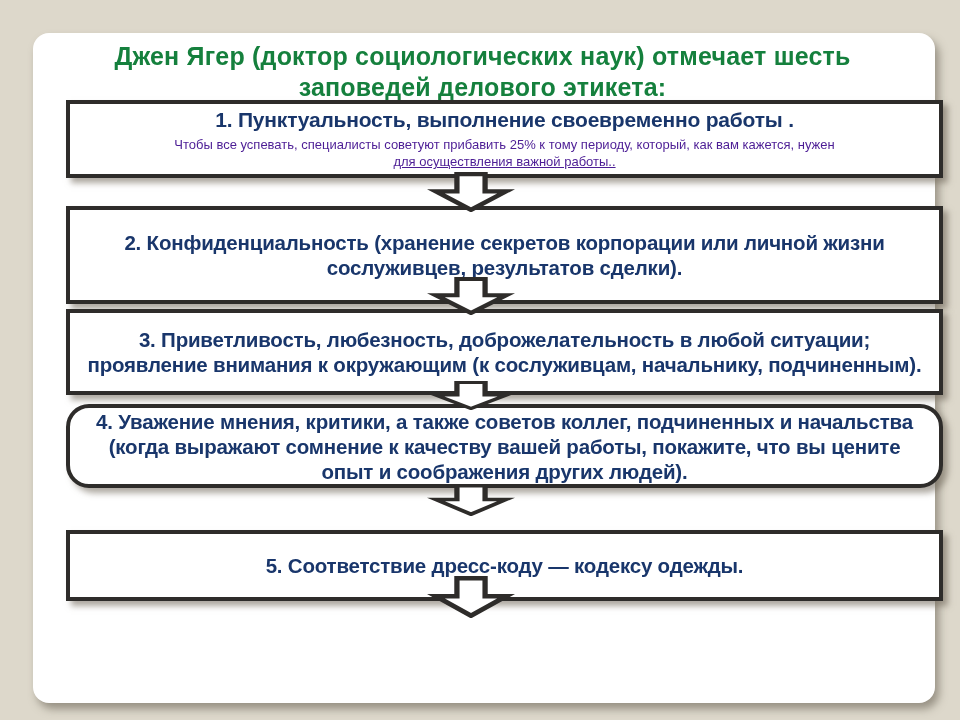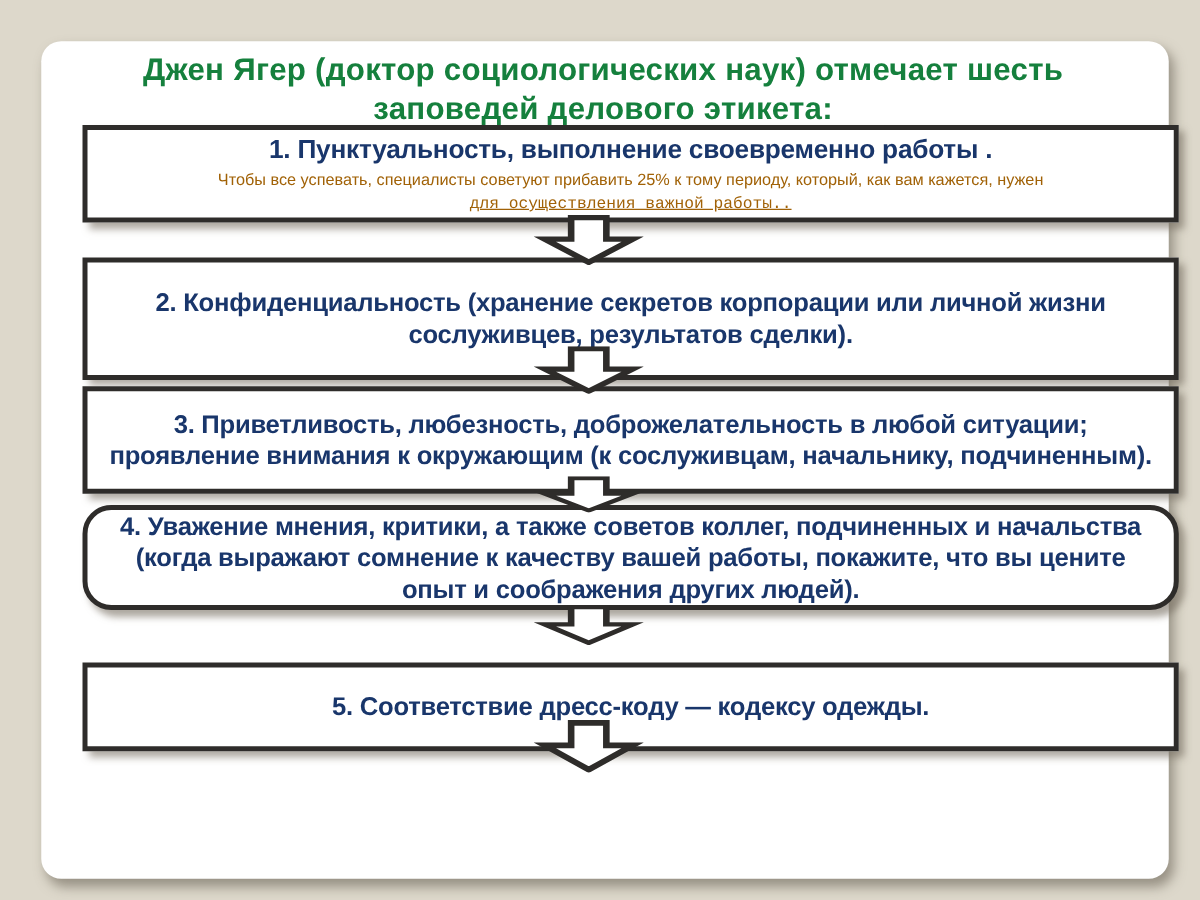--- a/index.html
+++ b/index.html
@@ -32,23 +32,23 @@
     text-align:center;
     z-index:1;
     padding:2px 14px;
     margin-left:36px;
   }
   .ebox .heading{
     color:#19366b;font-weight:bold;font-size:20.5px;line-height:1.22;
     letter-spacing:-0.2px;
   }
   .ebox .note{
-    color:#a16207;font-size:13px;line-height:1.35;margin-top:3px;
+    color:#4c1d95;font-size:13px;line-height:1.35;margin-top:3px;
   }
-  .note .u{text-decoration:underline;font-family:Liberation Mono, monospace;}
+  .note .u{text-decoration:underline;}
   .thin{font-weight:normal;}
   .arrow{
     position:absolute;left:427px;width:88px;z-index:2;
   }
   .arrow svg{display:block;width:100%;height:100%;}
 </style>
 </head>
 <body>
 
 <div class="slide">

